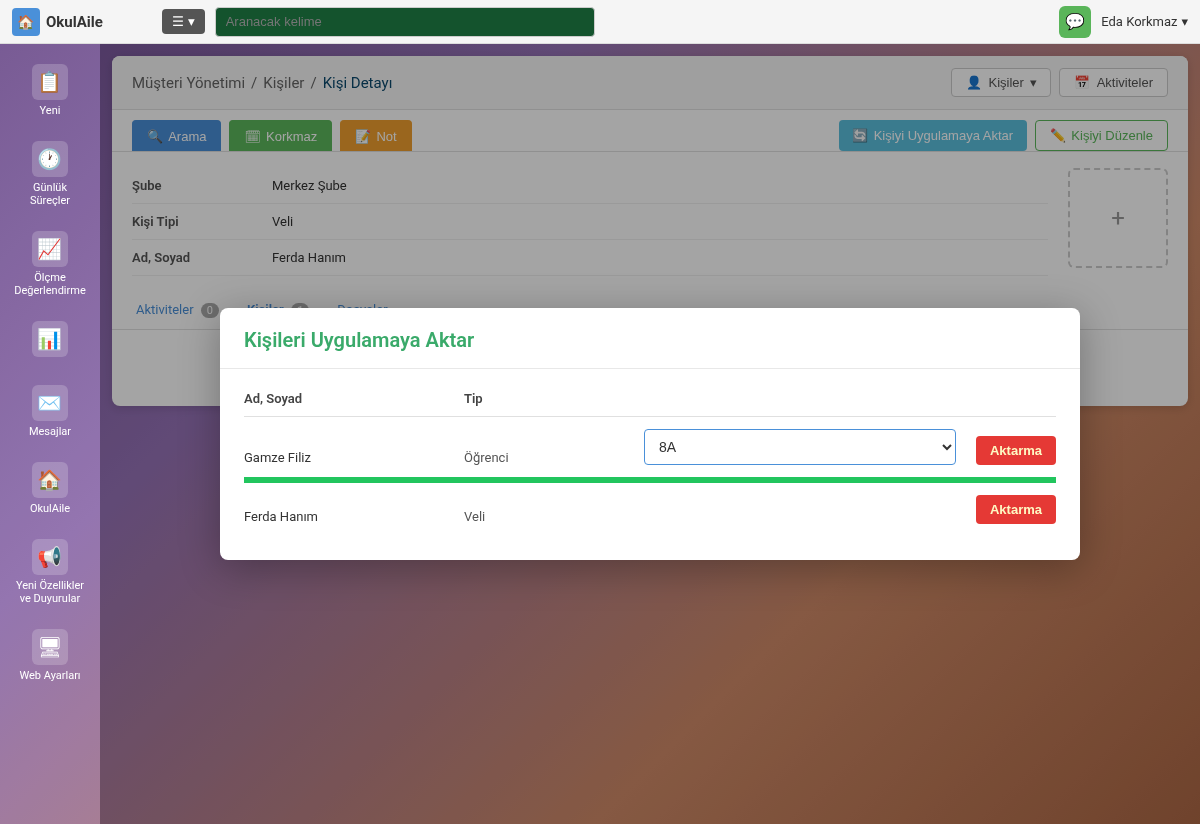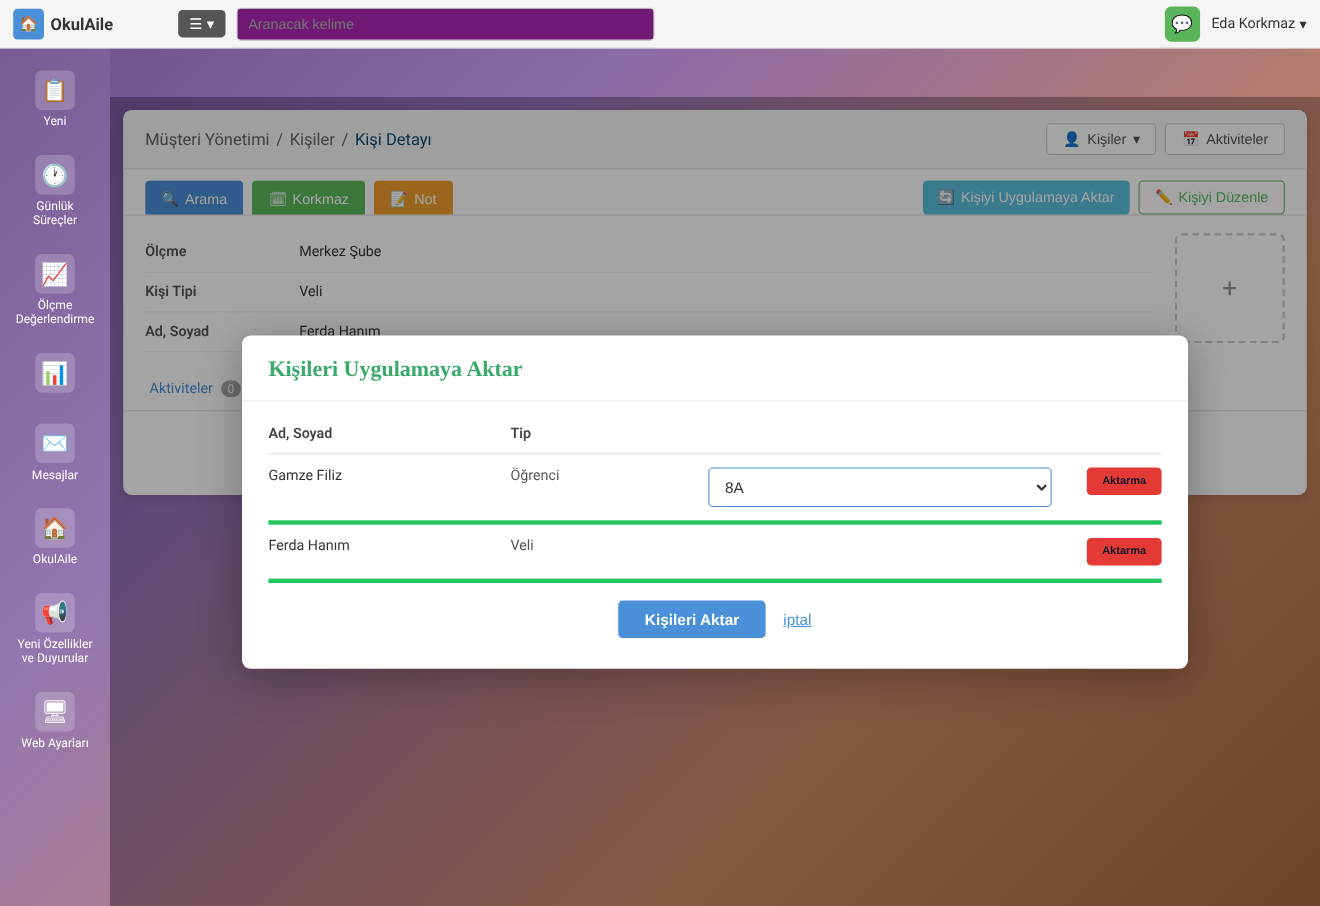--- a/index.html
+++ b/index.html
@@ -55,21 +55,21 @@
     }
     .search-bar {
       flex: 1;
       max-width: 380px;
       height: 30px;
       border: 1px solid #ccc;
       border-radius: 4px;
       padding: 0 10px;
       font-size: 13px;
       color: #999;
-      background: #701a75;
+      background: #14532d;
     }
     .nav-spacer { flex: 1; }
     .nav-chat-icon {
       width: 32px;
       height: 32px;
       background: #5ab55a;
       border-radius: 6px;
       display: flex;
       align-items: center;
       justify-content: center;
@@ -126,21 +126,20 @@
       justify-content: center;
       font-size: 20px;
     }
 
     
     .content-area {
       flex: 1;
       padding: 12px;
       overflow: auto;
       position: relative;
-      margin-top: 44px;
     }
 
     
     .bg-page {
       background: white;
       border-radius: 8px;
       min-height: 350px;
       box-shadow: 0 2px 10px rgba(0,0,0,0.15);
       overflow: hidden;
       filter: brightness(0.92);
@@ -255,21 +254,20 @@
       border-radius: 8px;
       box-shadow: 0 8px 40px rgba(0,0,0,0.3);
       width: 860px;
       max-width: 95%;
       padding: 0;
       overflow: hidden;
     }
     .modal-header {
       padding: 20px 24px 16px;
       border-bottom: 1px solid #e8e8e8;
-      font-family: Liberation Serif, serif;
     }
     .modal-title {
       font-size: 20px;
       color: #3aaa6a;
       font-weight: 600;
     }
     .modal-body { padding: 16px 24px 24px; }
     .modal-table-header {
       display: flex;
       padding: 6px 0 10px;
@@ -278,23 +276,23 @@
       font-size: 13px;
       color: #444;
     }
     .col-name { width: 220px; }
     .col-tip { width: 180px; }
     .col-class { flex: 1; }
     .col-action { width: 100px; text-align: right; }
 
     .modal-row {
       display: flex;
-      align-items: flex-start;
+      align-items: flex-end;
       padding: 12px 0;
-      border-bottom: 4px solid #22c55e;
+      border-bottom: 6px solid #22c55e;
     }
     .modal-row:last-child { border-bottom: none; }
     .row-name { width: 220px; font-size: 13px; color: #333; }
     .row-tip { width: 180px; font-size: 13px; color: #555; }
     .row-class { flex: 1; }
     .row-action { width: 100px; display: flex; justify-content: flex-end; }
 
     .class-select {
       width: 100%;
       max-width: 420px;
@@ -304,26 +302,26 @@
       padding: 0 10px;
       font-size: 14px;
       color: #333;
       background: white;
       cursor: pointer;
       appearance: auto;
     }
 
     .btn-aktarma {
       background: #e53935;
-      color: #0f172a;
+      color: #fef9c3;
       border: none;
       border-radius: 4px;
       padding: 7px 14px;
       cursor: pointer;
-      font-size: 10px;
+      font-size: 13px;
       font-weight: 600;
     }
 
     .modal-footer {
       display: flex;
       align-items: center;
       justify-content: center;
       gap: 16px;
       padding: 16px 0 4px;
     }
@@ -474,21 +472,21 @@
         </button>
         <button class="btn-green-outline">
           <span>✏️</span>
           <span>Kişiyi Düzenle</span>
         </button>
       </div>
 
       <div class="bg-page-body">
         <div class="bg-page-info">
           <div class="info-row">
-            <span class="info-label">Ölçme</span>
+            <span class="info-label">Şube</span>
             <span class="info-value">Merkez Şube</span>
           </div>
           <div class="info-row">
             <span class="info-label">Kişi Tipi</span>
             <span class="info-value">Veli</span>
           </div>
           <div class="info-row">
             <span class="info-label">Ad, Soyad</span>
             <span class="info-value">Ferda Hanım</span>
           </div>
@@ -543,22 +541,18 @@
 
           <div class="modal-row">
             <div class="row-name">Ferda Hanım</div>
             <div class="row-tip">Veli</div>
             <div class="row-class"></div>
             <div class="row-action">
               <button class="btn-aktarma">Aktarma</button>
             </div>
           </div>
 
-          <div class="modal-footer">
-            <button class="btn-primary">Kişileri Aktar</button>
-            <button class="btn-cancel">iptal</button>
-          </div>
         </div>
       </div>
     </div>
 
   </div>
 </div>
 
 </body></html>

